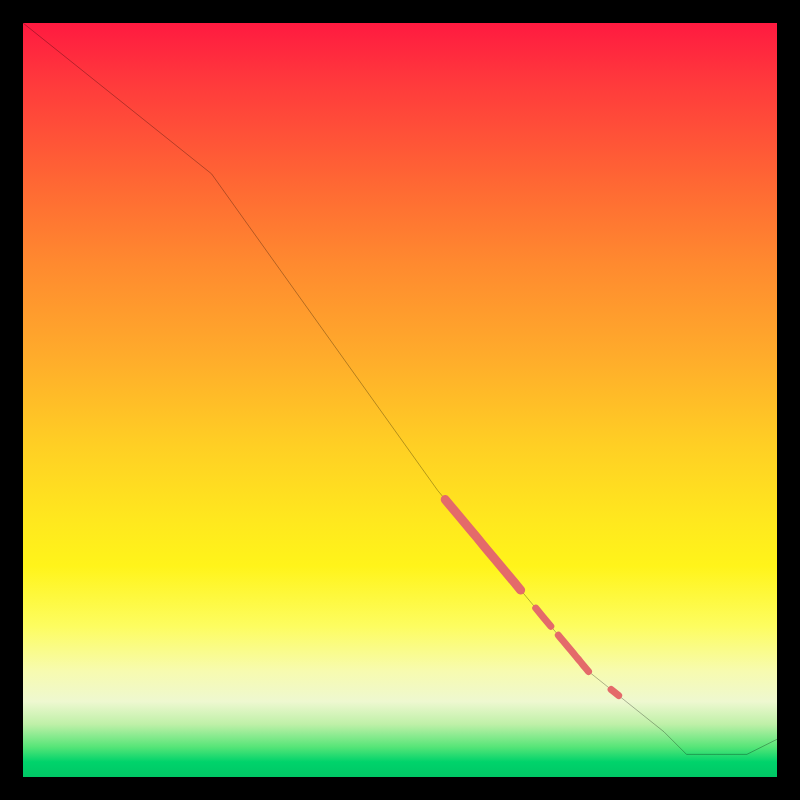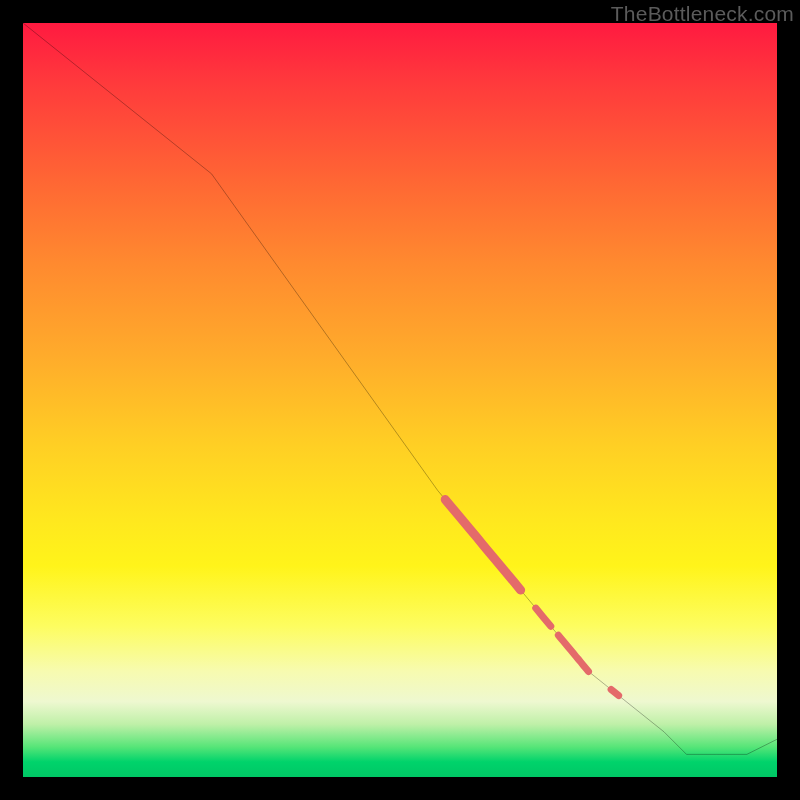--- a/index.html
+++ b/index.html
@@ -73,14 +73,13 @@
       <path id="curve-path" fill="none" stroke="#000000" stroke-width="0.3" vector-effect="non-scaling-stroke" stroke-linejoin="round" stroke-linecap="round" d="M0.00 0.00 L5.00 4.00 L10.00 8.00 L15.00 12.00 L20.00 16.00 L25.00 20.00 L30.00 27.00 L35.00 34.00 L40.00 41.00 L45.00 48.00 L50.00 55.00 L55.00 62.00 L60.00 68.00 L65.00 74.00 L70.00 80.00 L75.00 86.00 L80.00 90.00 L85.00 94.00 L88.00 97.00 L92.00 97.00 L96.00 97.00 L100.00 95.00"></path>
     </g>
     <g id="highlights">
         <path d="M56.00 63.20 L56.83 64.20 L57.67 65.20 L58.50 66.20 L59.33 67.20 L60.17 68.20 L61.00 69.20 L61.83 70.20 L62.67 71.20 L63.50 72.20 L64.33 73.20 L65.17 74.20 L66.00 75.20" fill="none" stroke="#e46a6a" stroke-linecap="round" stroke-linejoin="round" stroke-width="9" vector-effect="non-scaling-stroke"></path>
         <path d="M68.00 77.60 L69.00 78.80 L70.00 80.00" fill="none" stroke="#e46a6a" stroke-linecap="round" stroke-linejoin="round" stroke-width="7" vector-effect="non-scaling-stroke"></path>
         <path d="M71.00 81.20 L71.33 81.60 L71.67 82.00 L72.00 82.40 L72.33 82.80 L72.67 83.20 L73.00 83.60 L73.33 84.00 L73.67 84.40 L74.00 84.80 L74.33 85.20 L74.67 85.60 L75.00 86.00" fill="none" stroke="#e46a6a" stroke-linecap="round" stroke-linejoin="round" stroke-width="7" vector-effect="non-scaling-stroke"></path>
         <path d="M78.00 88.40 L78.50 88.80 L79.00 89.20" fill="none" stroke="#e46a6a" stroke-linecap="round" stroke-linejoin="round" stroke-width="7" vector-effect="non-scaling-stroke"></path>
       </g>
   </svg>
 
-  <div class="watermark">TheBottleneck.com</div>
 </div>
 
 </body></html>

